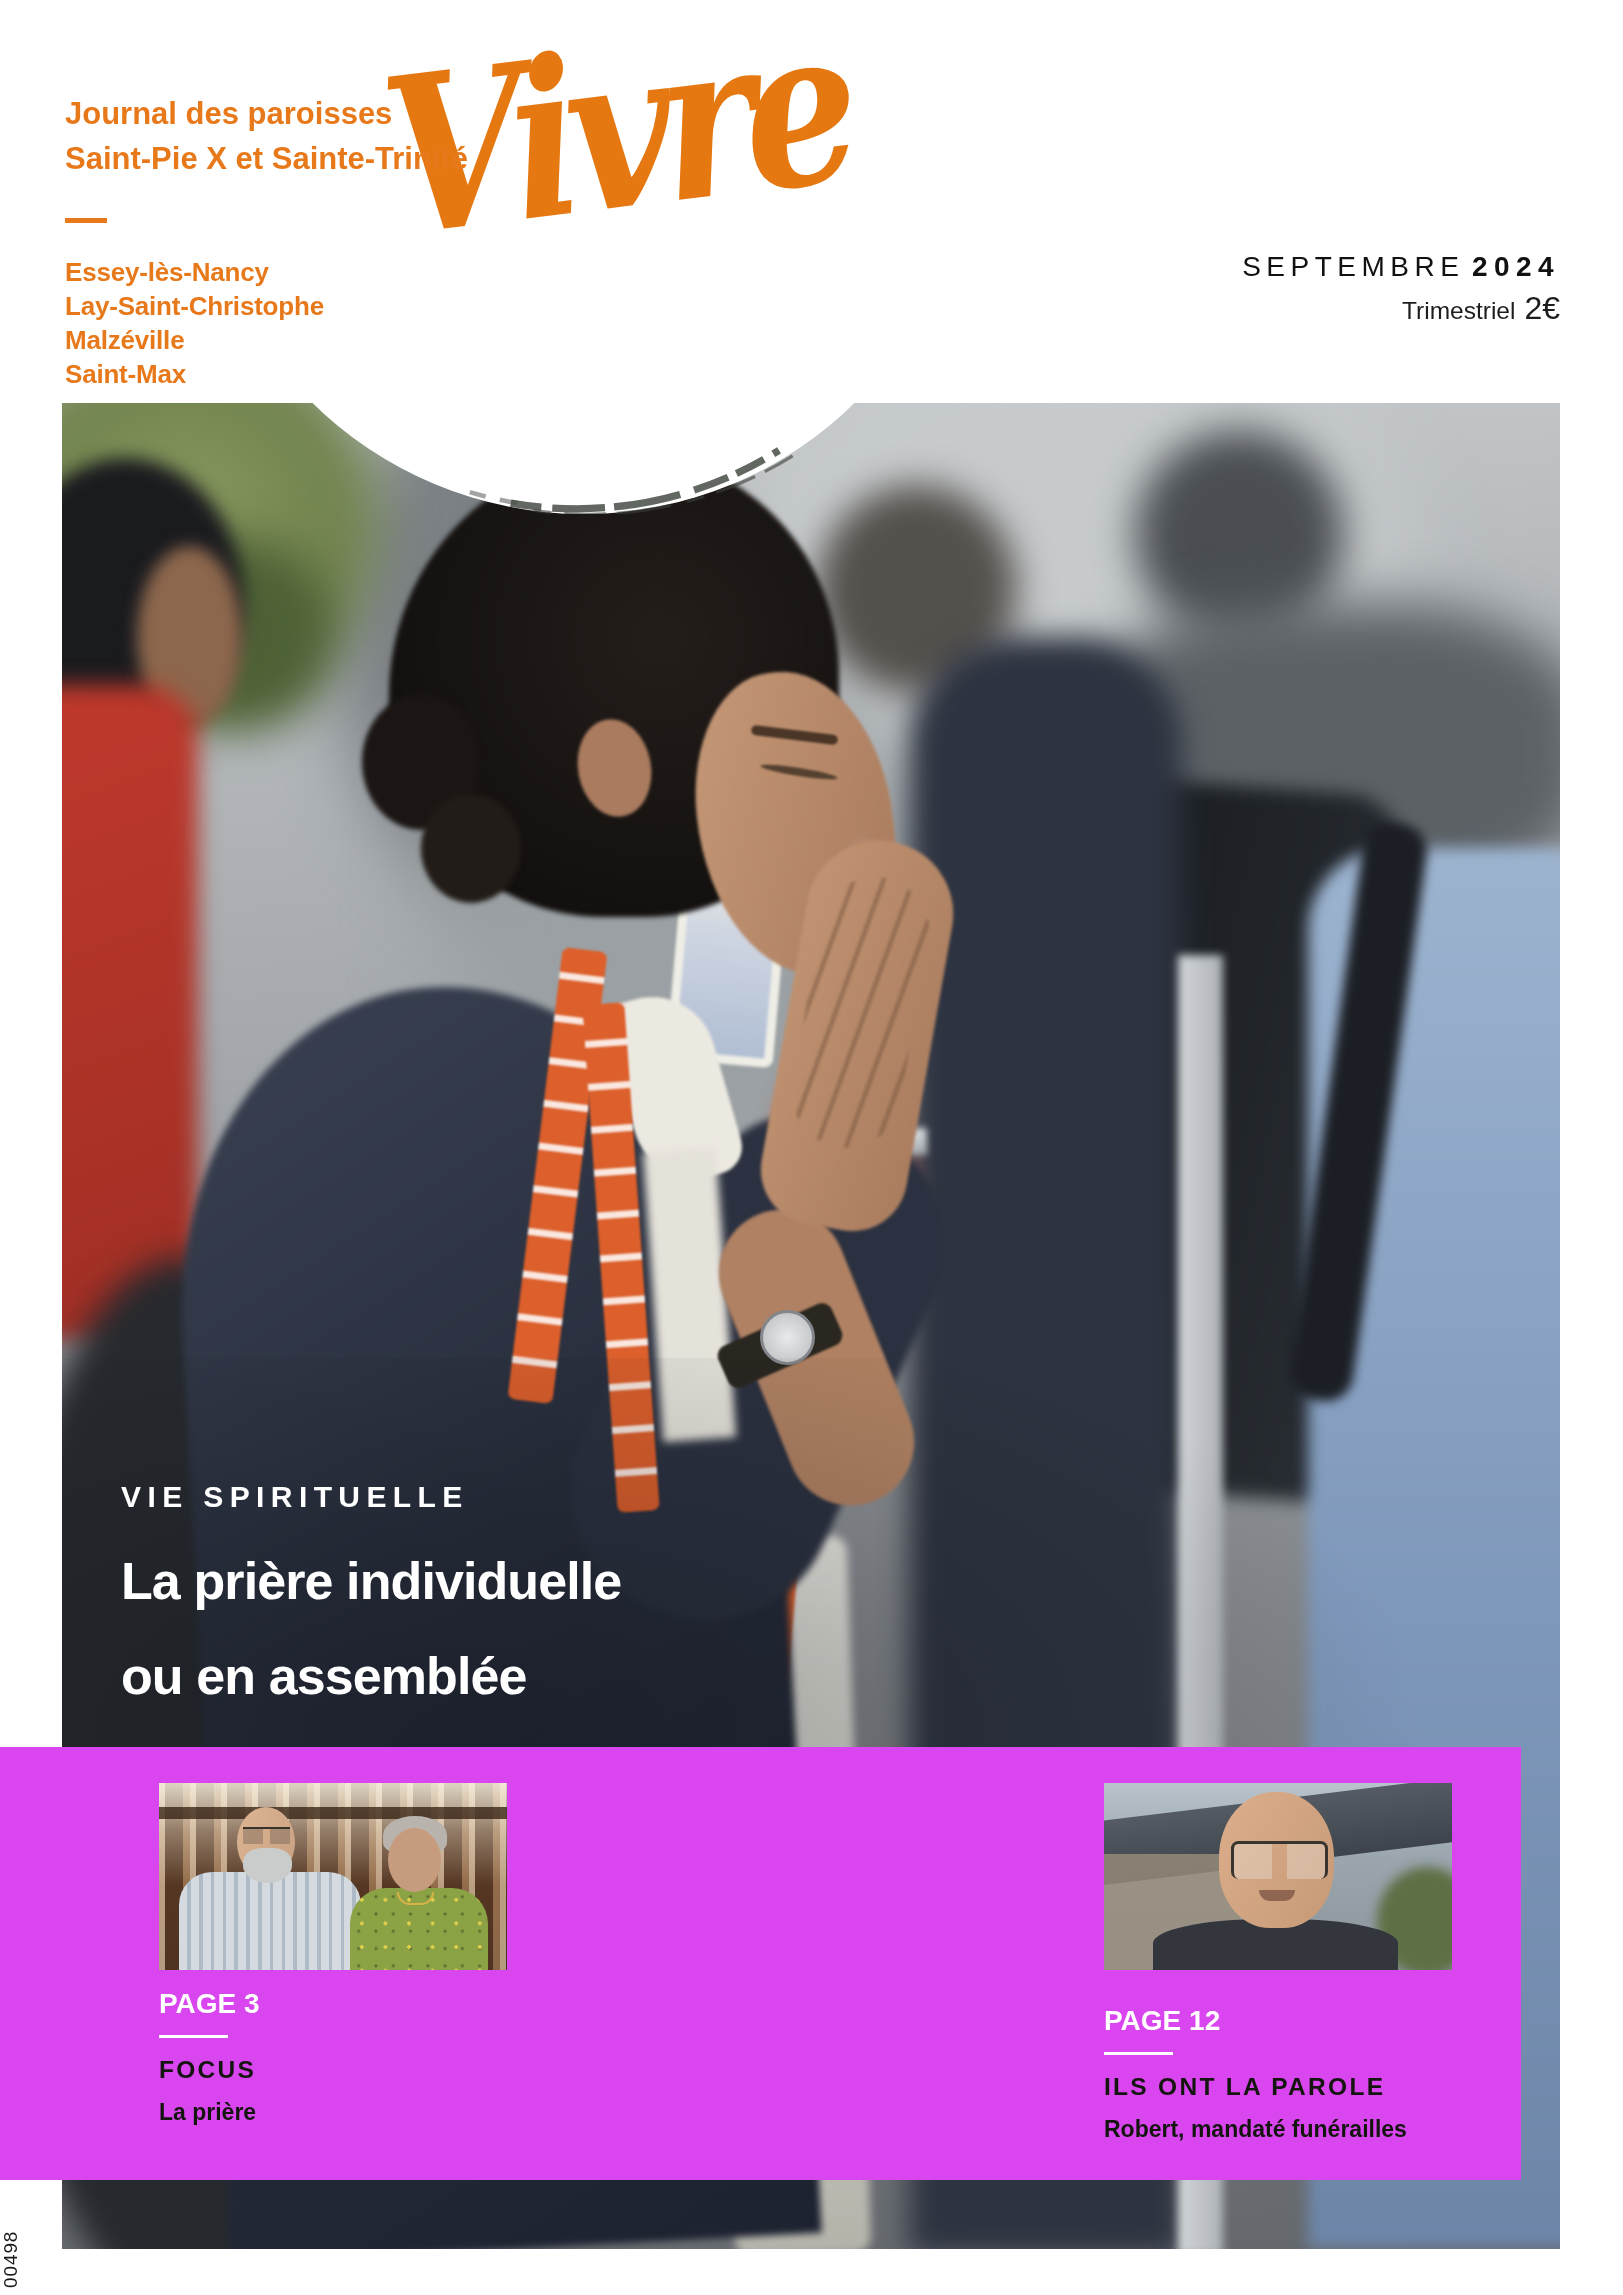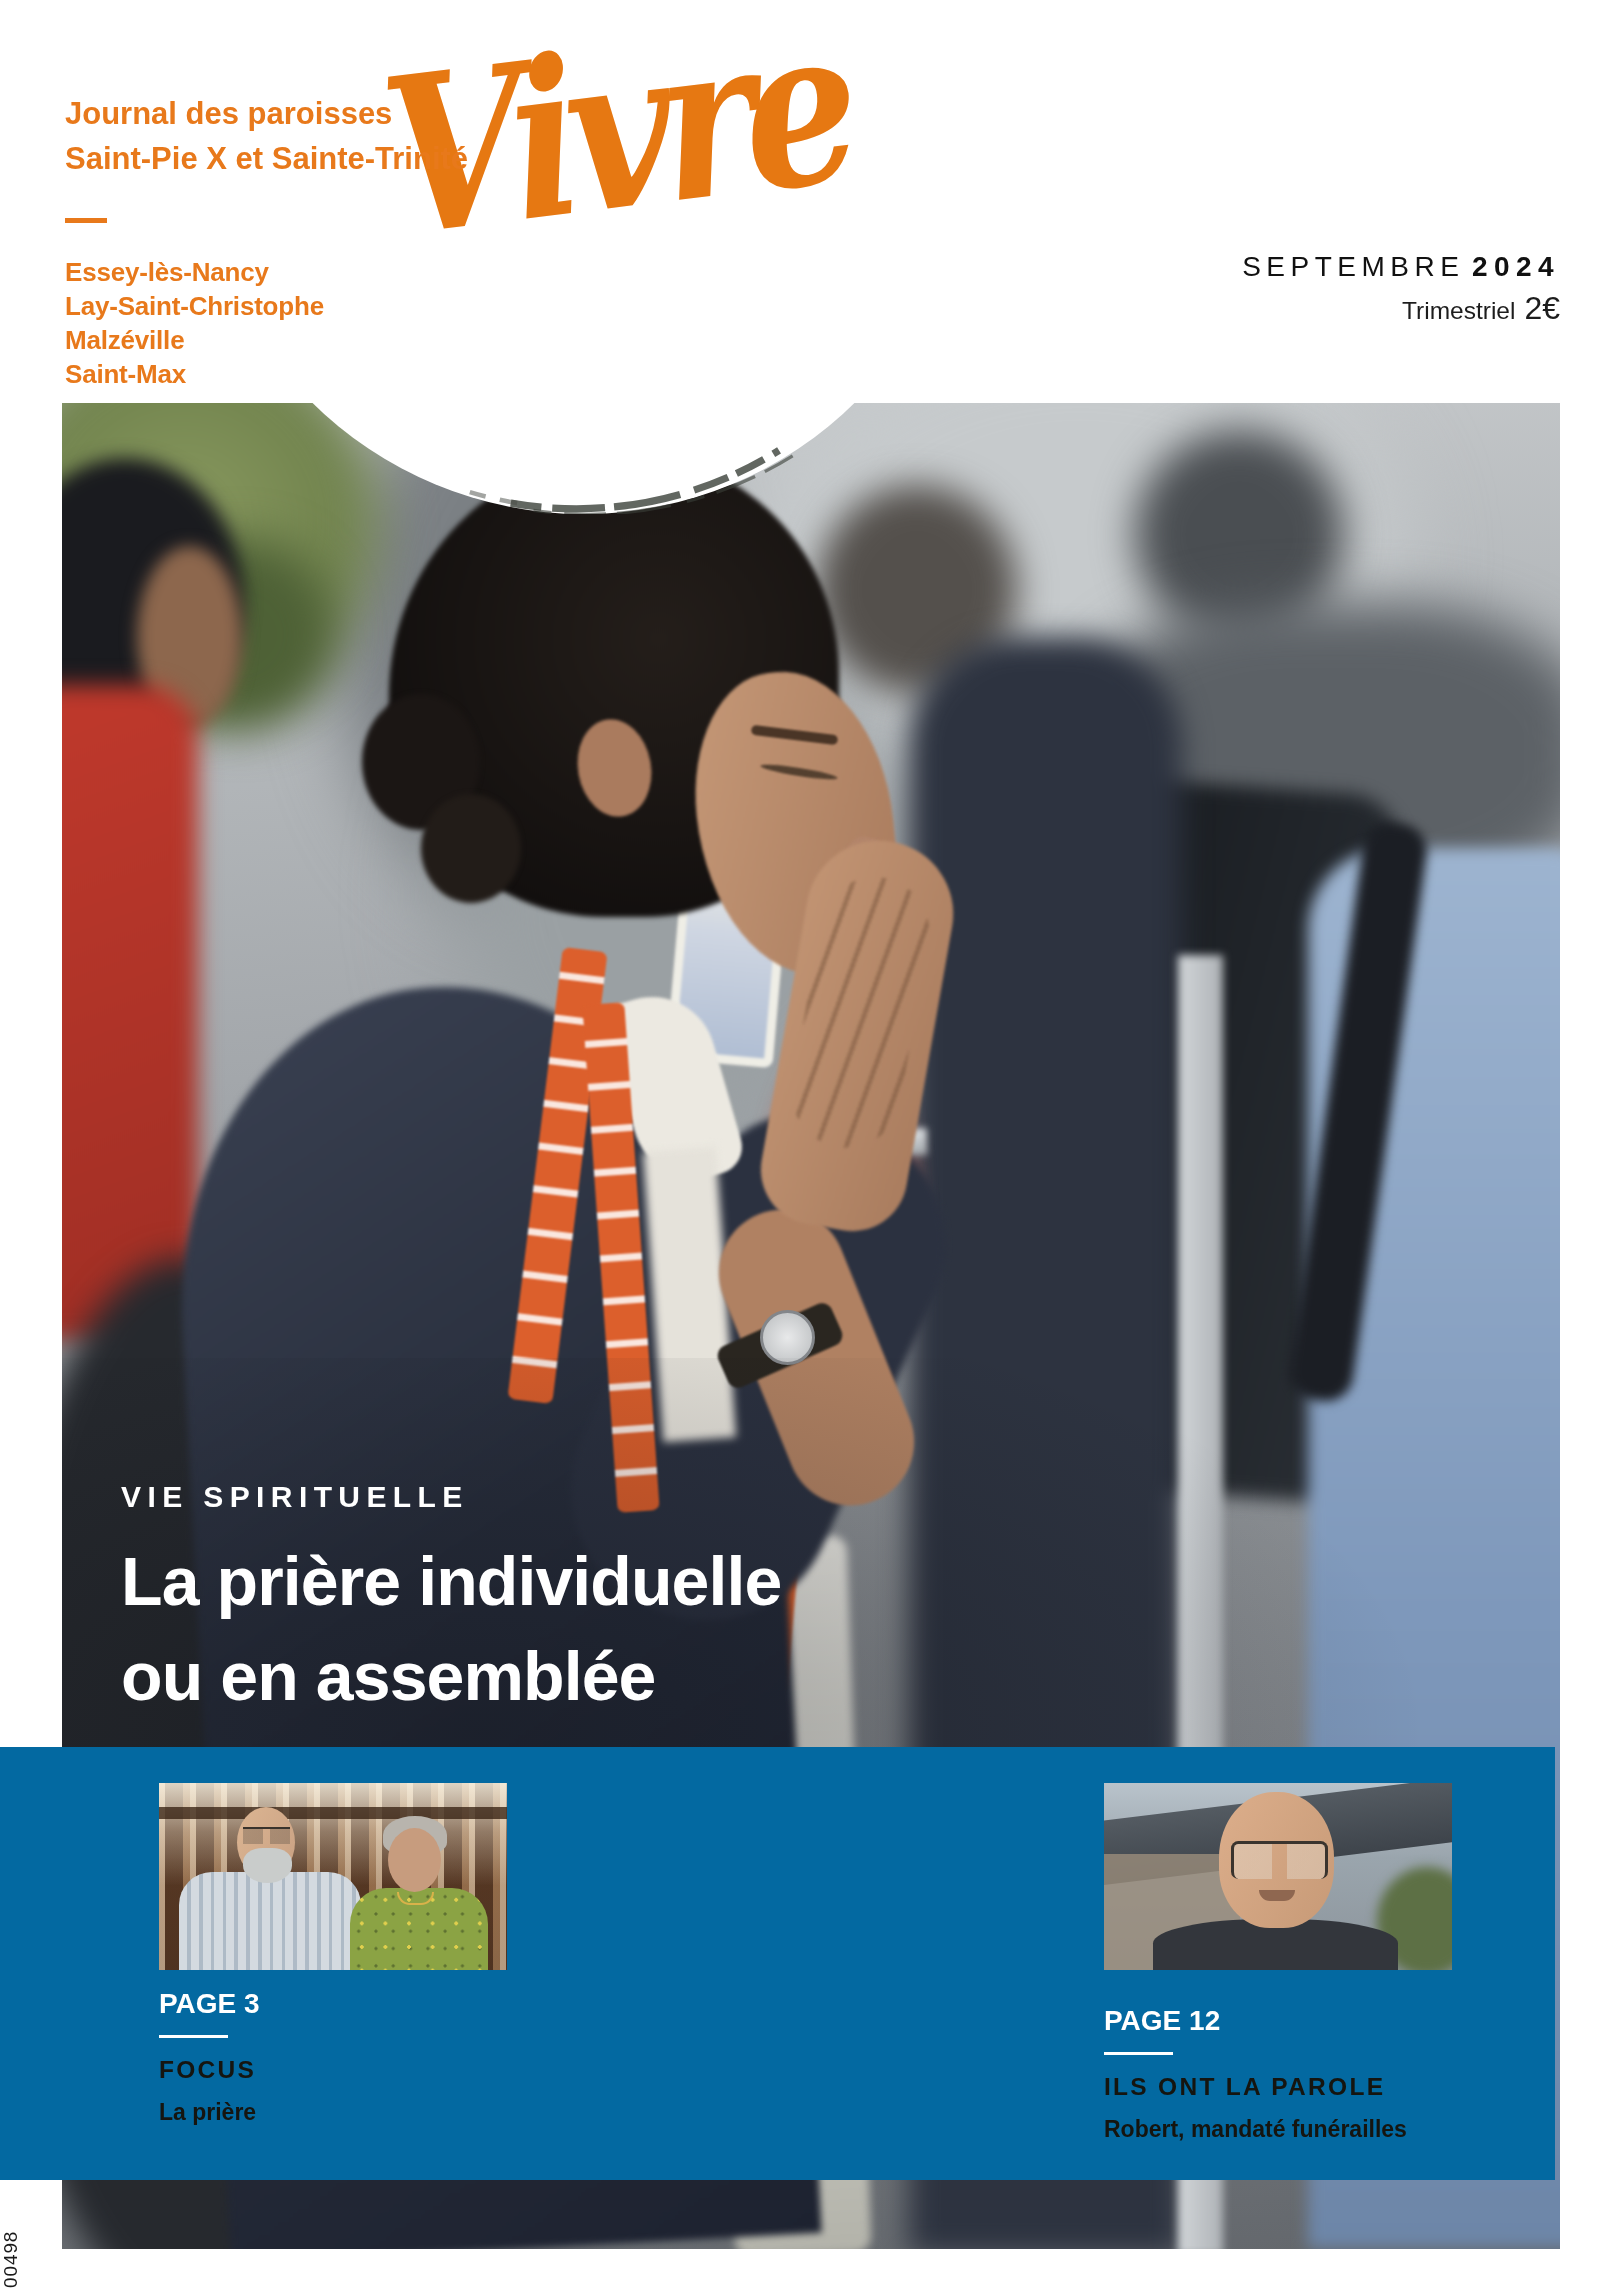--- a/index.html
+++ b/index.html
@@ -77,24 +77,24 @@
   .w-watch-strap{left:656px;top:920px;width:124px;height:45px;background:#2a2620;border-radius:11px;filter:blur(0.9px);transform:rotate(-24deg);}
   .w-watch-face{left:698px;top:907px;width:49px;height:49px;background:radial-gradient(circle,#e8e9ea,#b9bcbe);border:3.6px solid #83868a;border-radius:50%;}
   .lanyard{background:#dc5f2c;background-image:repeating-linear-gradient(0deg,transparent 0 36px,rgba(255,255,255,0.85) 36px 43px);border-radius:7.3px;filter:blur(0.9px);}
   .w-lan1{left:473px;top:545px;width:45px;height:455px;transform:rotate(7deg);}
   .w-lan2{left:538px;top:600px;width:42px;height:509px;transform:rotate(-4deg);}
   .ph-shade{left:0;top:955px;width:100%;height:891px;background:radial-gradient(ellipse at 28% 42%,rgba(8,10,16,0.32),rgba(8,10,16,0) 62%);}
 
   
   .headline{left:121px;top:1480px;color:#ffffff;z-index:4;}
   .headline .hl-kicker{font-size:30px;font-weight:bold;letter-spacing:6.4px;}
-  .headline .hl-title{margin-top:20px;font-size:68px;font-weight:bold;line-height:95px;letter-spacing:-0.9px;}
-
-  
-  .band{left:0;top:1747px;width:1521px;height:433px;background:#0369a1;z-index:5;padding-left:34px;}
+  .headline .hl-title{margin-top:20px;font-size:52px;font-weight:bold;line-height:95px;letter-spacing:-0.9px;}
+
+  
+  .band{left:0;top:1747px;width:1521px;height:433px;background:#d946ef;z-index:5;}
   .band-col{position:absolute;top:36px;width:348px;}
   .band-col .thumb{width:348px;height:187px;overflow:hidden;position:relative;}
   .col-text{margin-top:18px;}
   .col-text.shift{margin-top:35px;}
   .page-label{color:#ffffff;font-size:28px;font-weight:bold;}
   .page-rule{width:69px;height:3.6px;background:#ffffff;margin:14.5px 0 18px 0;}
   .section-label{color:#151510;font-size:24.5px;font-weight:bold;letter-spacing:2.3px;}
   .teaser-title{color:#151510;font-size:23px;font-weight:bold;margin-top:14.5px;white-space:nowrap;}
 
   

